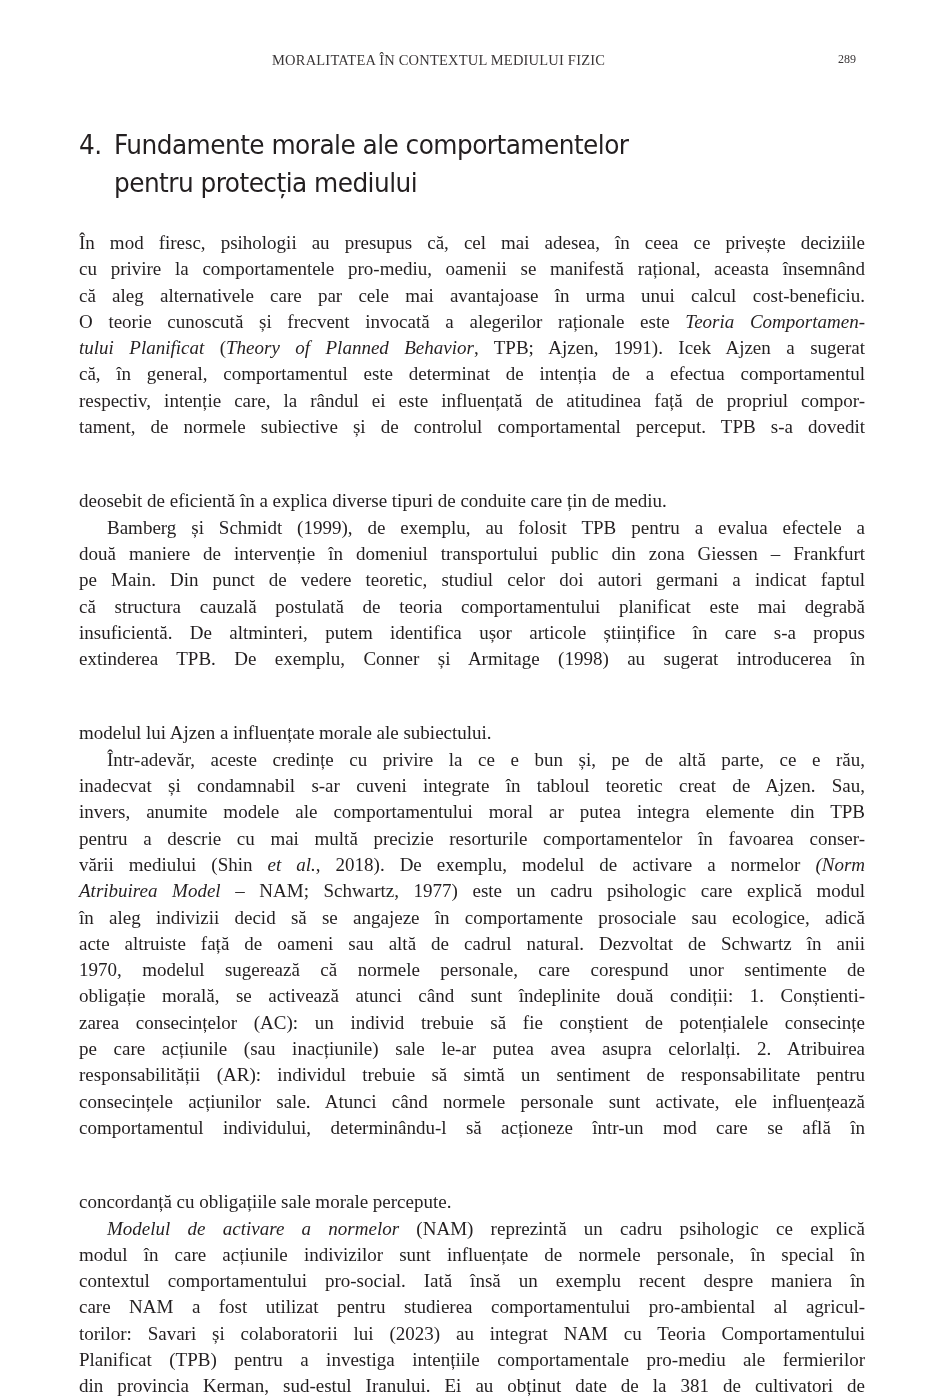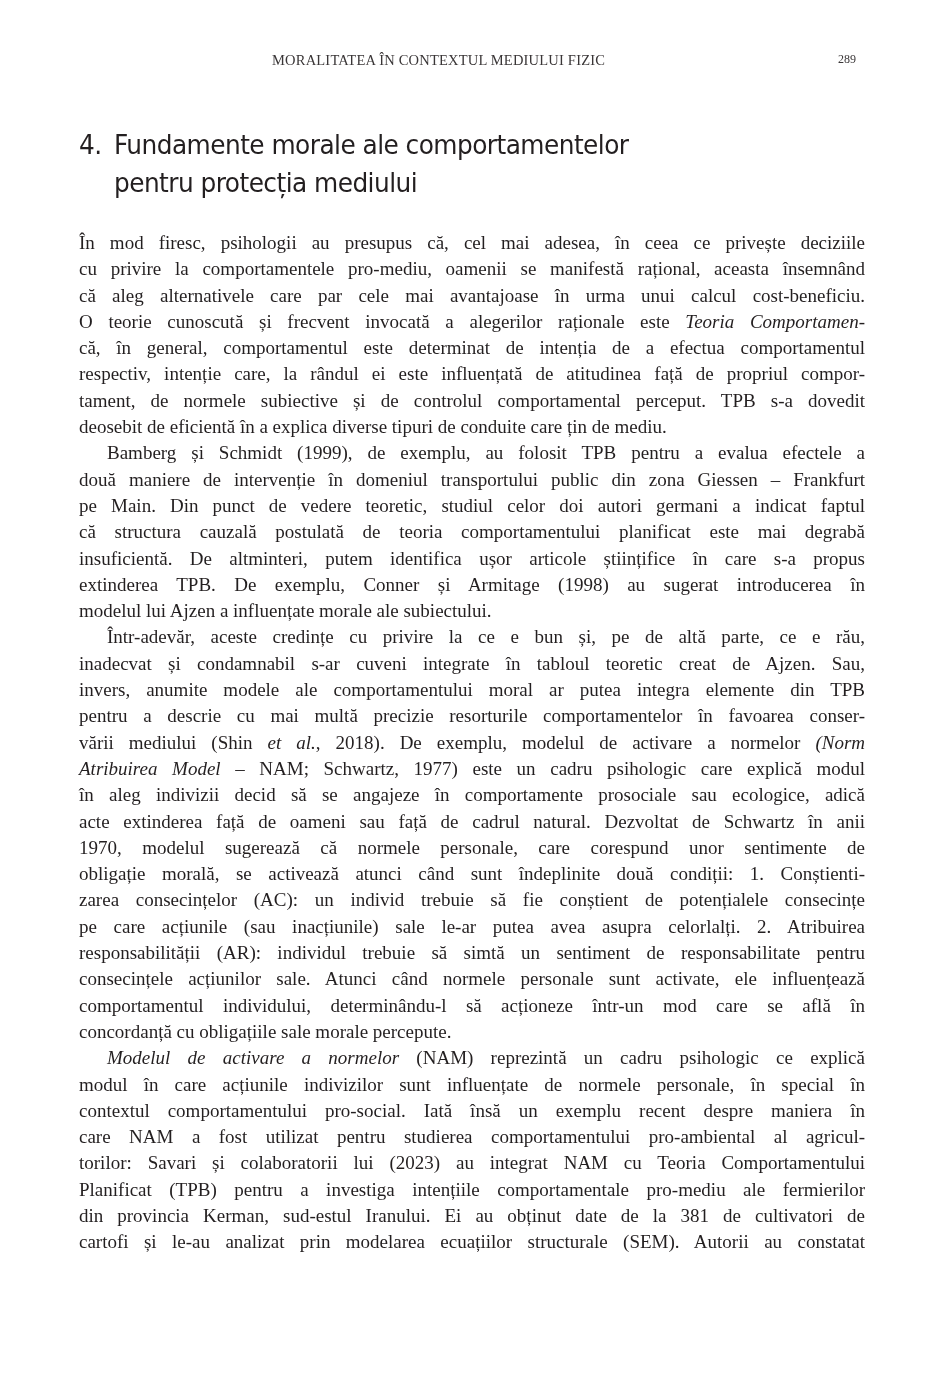--- a/index.html
+++ b/index.html
@@ -27,21 +27,21 @@
   .body-text {
     position: absolute; left: 79px; top: 230px; width: 786px;
     font-family: "Liberation Serif", serif; font-size: 19px; line-height: 26.3px;
     color: #231f20;
   }
   .para { margin: 0; }
   .line {
     display: block; text-align: justify; text-align-last: justify;
     white-space: nowrap; height: 26.3px;
   }
-  .line.last { text-align-last: left; }
+  .line.last { text-align-last: left; margin-top: 48px; }
   .para.indent .line:first-child { text-indent: 28px; }
   .it { font-style: italic; }
 </style>
 </head>
 <body>
 
 <div class="running-header">
   <span class="header-title">MORALITATEA ÎN CONTEXTUL MEDIULUI FIZIC</span>
   <span class="page-number">289</span>
 </div>
@@ -50,20 +50,21 @@
   <span class="num">4.</span><span>Fundamente morale ale comportamentelor</span>
   <span class="line2">pentru protecția mediului</span>
 </h2>
 
 <div class="body-text" id="body-text">
     <p class="para">
       <span class="line"><span>În mod firesc, psihologii au presupus că, cel mai adesea, în ceea ce privește deciziile</span></span>
       <span class="line"><span>cu privire la comportamentele pro-mediu, oamenii se manifestă rațional, aceasta însemnând</span></span>
       <span class="line"><span>că aleg alternativele care par cele mai avantajoase în urma unui calcul cost-beneficiu.</span></span>
       <span class="line"><span>O teorie cunoscută și frecvent invocată a alegerilor raționale este </span><span class="it">Teoria Comportamen-</span></span>
+      <span class="line"><span class="it">tului Planificat</span><span> (</span><span class="it">Theory of Planned Behavior</span><span>, TPB; Ajzen, 1991). Icek Ajzen a sugerat</span></span>
       <span class="line"><span>că, în general, comportamentul este determinat de intenția de a efectua comportamentul</span></span>
       <span class="line"><span>respectiv, intenție care, la rândul ei este influențată de atitudinea față de propriul compor-</span></span>
       <span class="line"><span>tament, de normele subiective și de controlul comportamental perceput. TPB s-a dovedit</span></span>
       <span class="line last"><span>deosebit de eficientă în a explica diverse tipuri de conduite care țin de mediu.</span></span>
     </p>
     <p class="para indent">
       <span class="line"><span>Bamberg și Schmidt (1999), de exemplu, au folosit TPB pentru a evalua efectele a</span></span>
       <span class="line"><span>două maniere de intervenție în domeniul transportului public din zona Giessen – Frankfurt</span></span>
       <span class="line"><span>pe Main. Din punct de vedere teoretic, studiul celor doi autori germani a indicat faptul</span></span>
       <span class="line"><span>că structura cauzală postulată de teoria comportamentului planificat este mai degrabă</span></span>
@@ -72,21 +73,21 @@
       <span class="line last"><span>modelul lui Ajzen a influențate morale ale subiectului.</span></span>
     </p>
     <p class="para indent">
       <span class="line"><span>Într-adevăr, aceste credințe cu privire la ce e bun și, pe de altă parte, ce e rău,</span></span>
       <span class="line"><span>inadecvat și condamnabil s-ar cuveni integrate în tabloul teoretic creat de Ajzen. Sau,</span></span>
       <span class="line"><span>invers, anumite modele ale comportamentului moral ar putea integra elemente din TPB</span></span>
       <span class="line"><span>pentru a descrie cu mai multă precizie resorturile comportamentelor în favoarea conser-</span></span>
       <span class="line"><span>vării mediului (Shin </span><span class="it">et al.</span><span>, 2018). De exemplu, modelul de activare a normelor </span><span class="it">(Norm</span></span>
       <span class="line"><span class="it">Atribuirea Model</span><span> – NAM; Schwartz, 1977) este un cadru psihologic care explică modul</span></span>
       <span class="line"><span>în aleg indivizii decid să se angajeze în comportamente prosociale sau ecologice, adică</span></span>
-      <span class="line"><span>acte extinderea față de oameni sau față de cadrul natural. Dezvoltat de Schwartz în anii</span></span>
+      <span class="line"><span>acte altruiste față de oameni sau altă de cadrul natural. Dezvoltat de Schwartz în anii</span></span>
       <span class="line"><span>1970, modelul sugerează că normele personale, care corespund unor sentimente de</span></span>
       <span class="line"><span>obligație morală, se activează atunci când sunt îndeplinite două condiții: 1. Conștienti-</span></span>
       <span class="line"><span>zarea consecințelor (AC): un individ trebuie să fie conștient de potențialele consecințe</span></span>
       <span class="line"><span>pe care acțiunile (sau inacțiunile) sale le-ar putea avea asupra celorlalți. 2. Atribuirea</span></span>
       <span class="line"><span>responsabilității (AR): individul trebuie să simtă un sentiment de responsabilitate pentru</span></span>
       <span class="line"><span>consecințele acțiunilor sale. Atunci când normele personale sunt activate, ele influențează</span></span>
       <span class="line"><span>comportamentul individului, determinându-l să acționeze într-un mod care se află în</span></span>
       <span class="line last"><span>concordanță cu obligațiile sale morale percepute.</span></span>
     </p>
     <p class="para indent">

